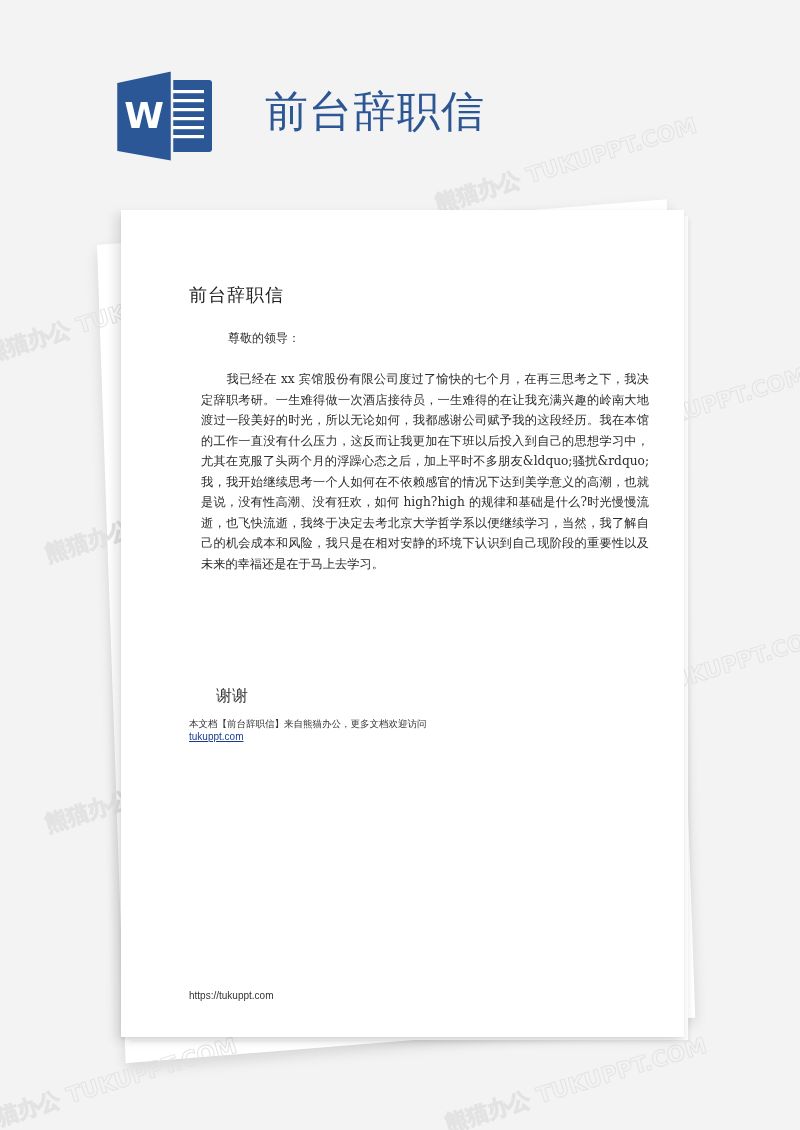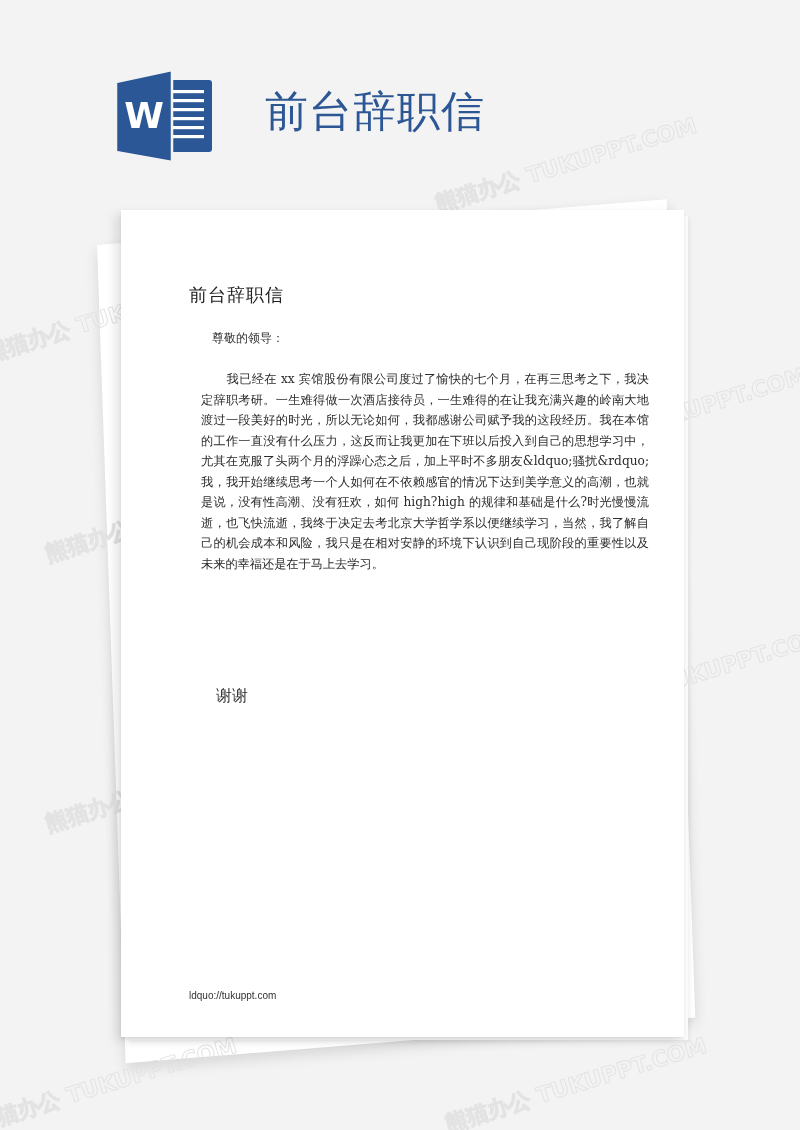--- a/index.html
+++ b/index.html
@@ -81,21 +81,21 @@
       position: absolute;
       left: 68px;
       top: 73px;
       font-family: "DejaVu Sans", sans-serif;
       font-size: 18px;
       color: #222222;
       letter-spacing: 1px;
     }
     .salutation {
       position: absolute;
-      left: 91px;
+      left: 107px;
       top: 120px;
       font-size: 12px;
       color: #333;
     }
     .body-para {
       position: absolute;
       left: 68px;
       width: 448px;
       font-size: 12.2px;
       line-height: 20.5px;
@@ -161,21 +161,25 @@
 <div class="header-title">前台辞职信</div>
 
 <div class="paper-back"></div>
 <div class="paper-mid"></div>
 
 <div class="paper-front">
   <div class="doc-title">前台辞职信</div>
   <div class="salutation">尊敬的领导：</div>
   <p class="body-para para-1">我已经在 xx 宾馆股份有限公司度过了愉快的七个月，在再三思考之下，我决定辞职考研。一生难得做一次酒店接待员，一生难得的在让我充满兴趣的岭南大地渡过一段美好的时光，所以无论如何，我都感谢公司赋予我的这段经历。我在本馆的工作一直没有什么压力，这反而让我更加在下班以后投入到自己的思想学习中，尤其在克服了头两个月的浮躁心态之后，加上平时不多朋友&amp;ldquo;骚扰&amp;rdquo;我，我开始继续思考一个人如何在不依赖感官的情况下达到美学意义的高潮，也就是说，没有性高潮、没有狂欢，如何 high?high 的规律和基础是什么?时光慢慢流逝，也飞快流逝，我终于决定去考北京大学哲学系以便继续学习，当然，我了解自己的机会成本和风险，我只是在相对安静的环境下认识到自己现阶段的重要性以及未来的幸福还是在于马上去学习。</p>
   <div class="closing">谢谢</div>
-  <div class="footer-url">ldquo://tukuppt.com</div>
+  <div class="source-note">
+    <span>本文档【前台辞职信】来自熊猫办公，更多文档欢迎访问</span>
+    <a class="source-link">tukuppt.com</a>
+  </div>
+  <div class="footer-url">https://tukuppt.com</div>
 </div>
 
 <div class="watermark" style="left:430px; top:150px;">熊猫办公 TUKUPPT.COM</div>
 <div class="watermark" style="left:-20px; top:300px;">熊猫办公 TUKUPPT.COM</div>
 <div class="watermark" style="left:540px; top:400px;">熊猫办公 TUKUPPT.COM</div>
 <div class="watermark" style="left:40px; top:500px;">熊猫办公 TUKUPPT.COM</div>
 <div class="watermark" style="left:560px; top:660px;">熊猫办公 TUKUPPT.COM</div>
 <div class="watermark" style="left:40px; top:770px;">熊猫办公 TUKUPPT.COM</div>
 <div class="watermark" style="left:-30px; top:1070px;">熊猫办公 TUKUPPT.COM</div>
 <div class="watermark" style="left:440px; top:1070px;">熊猫办公 TUKUPPT.COM</div>

